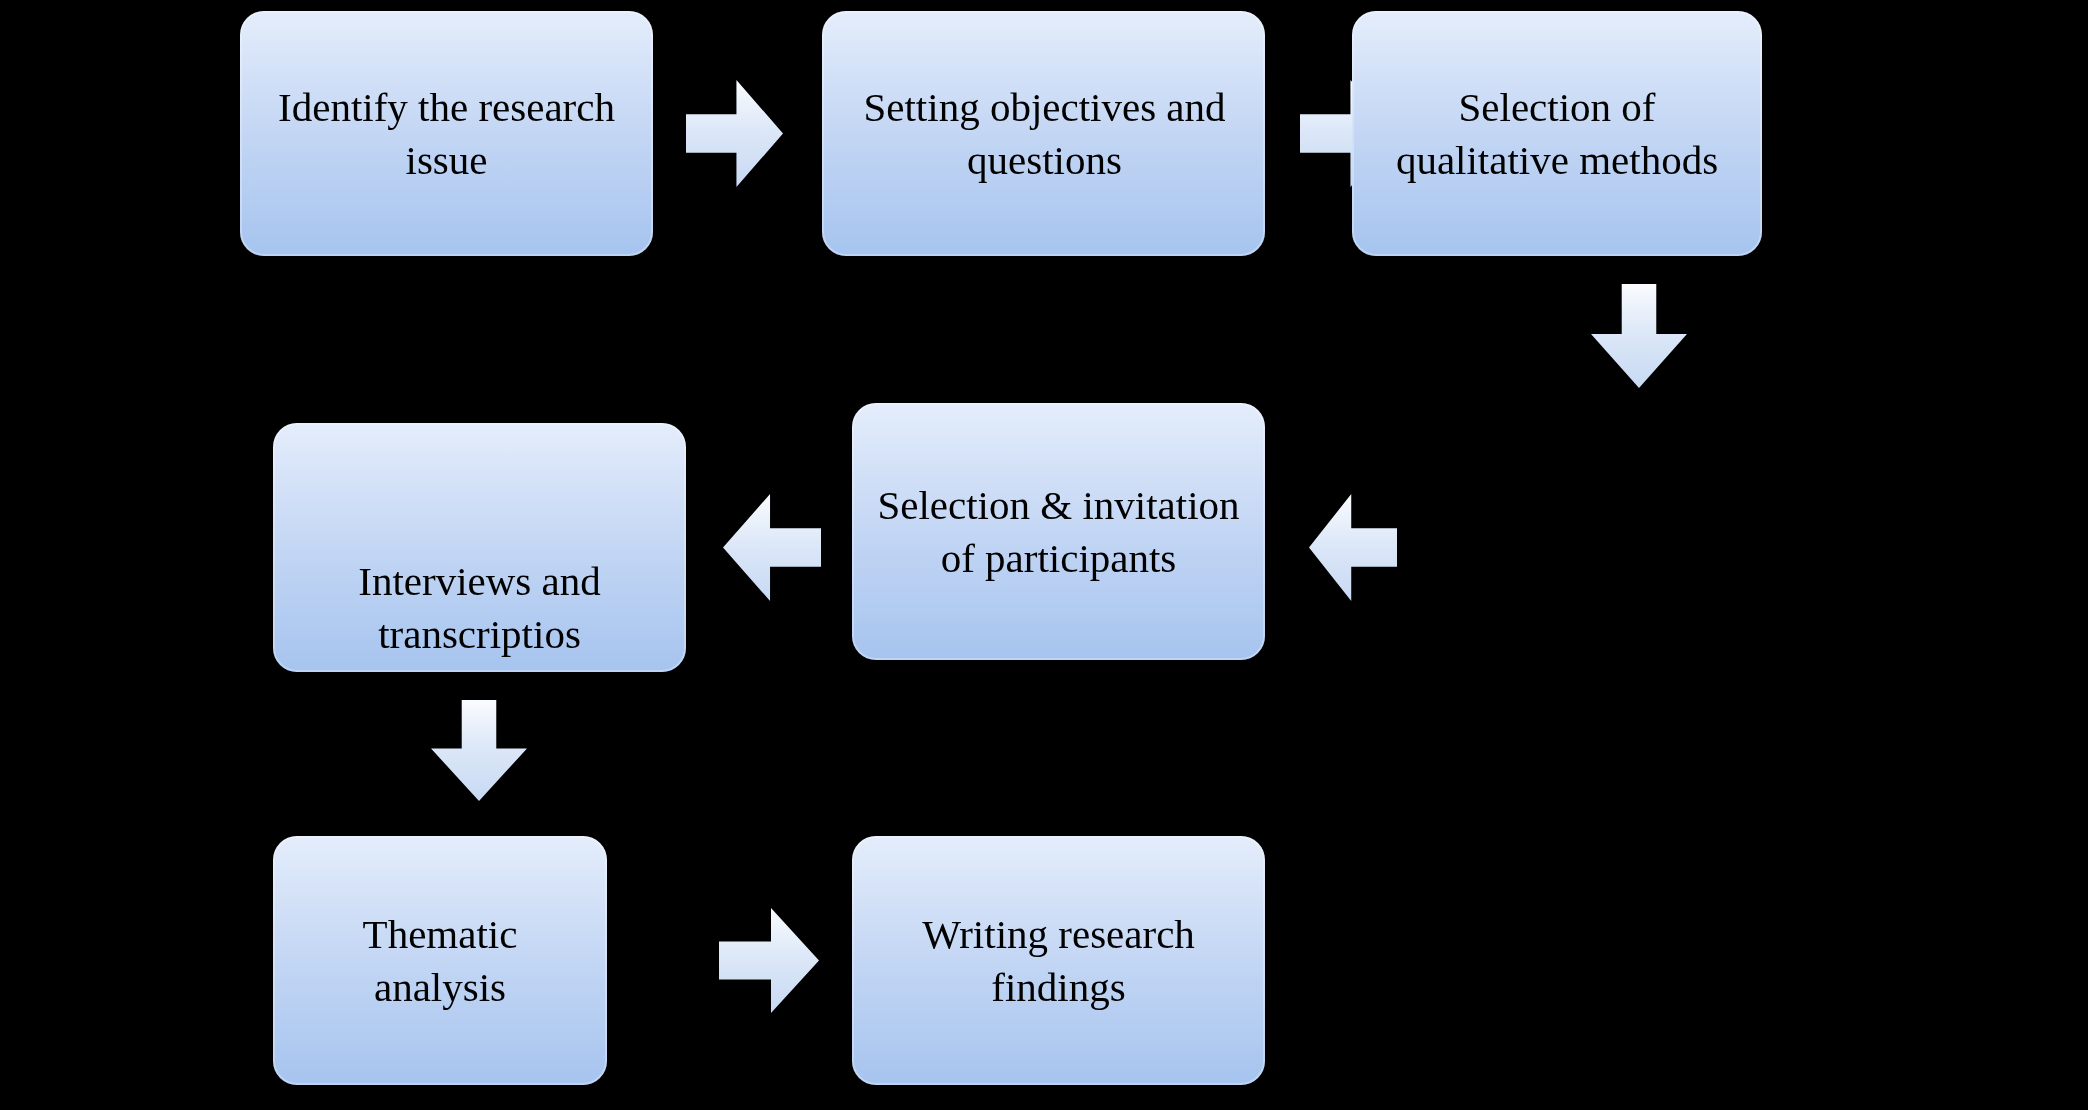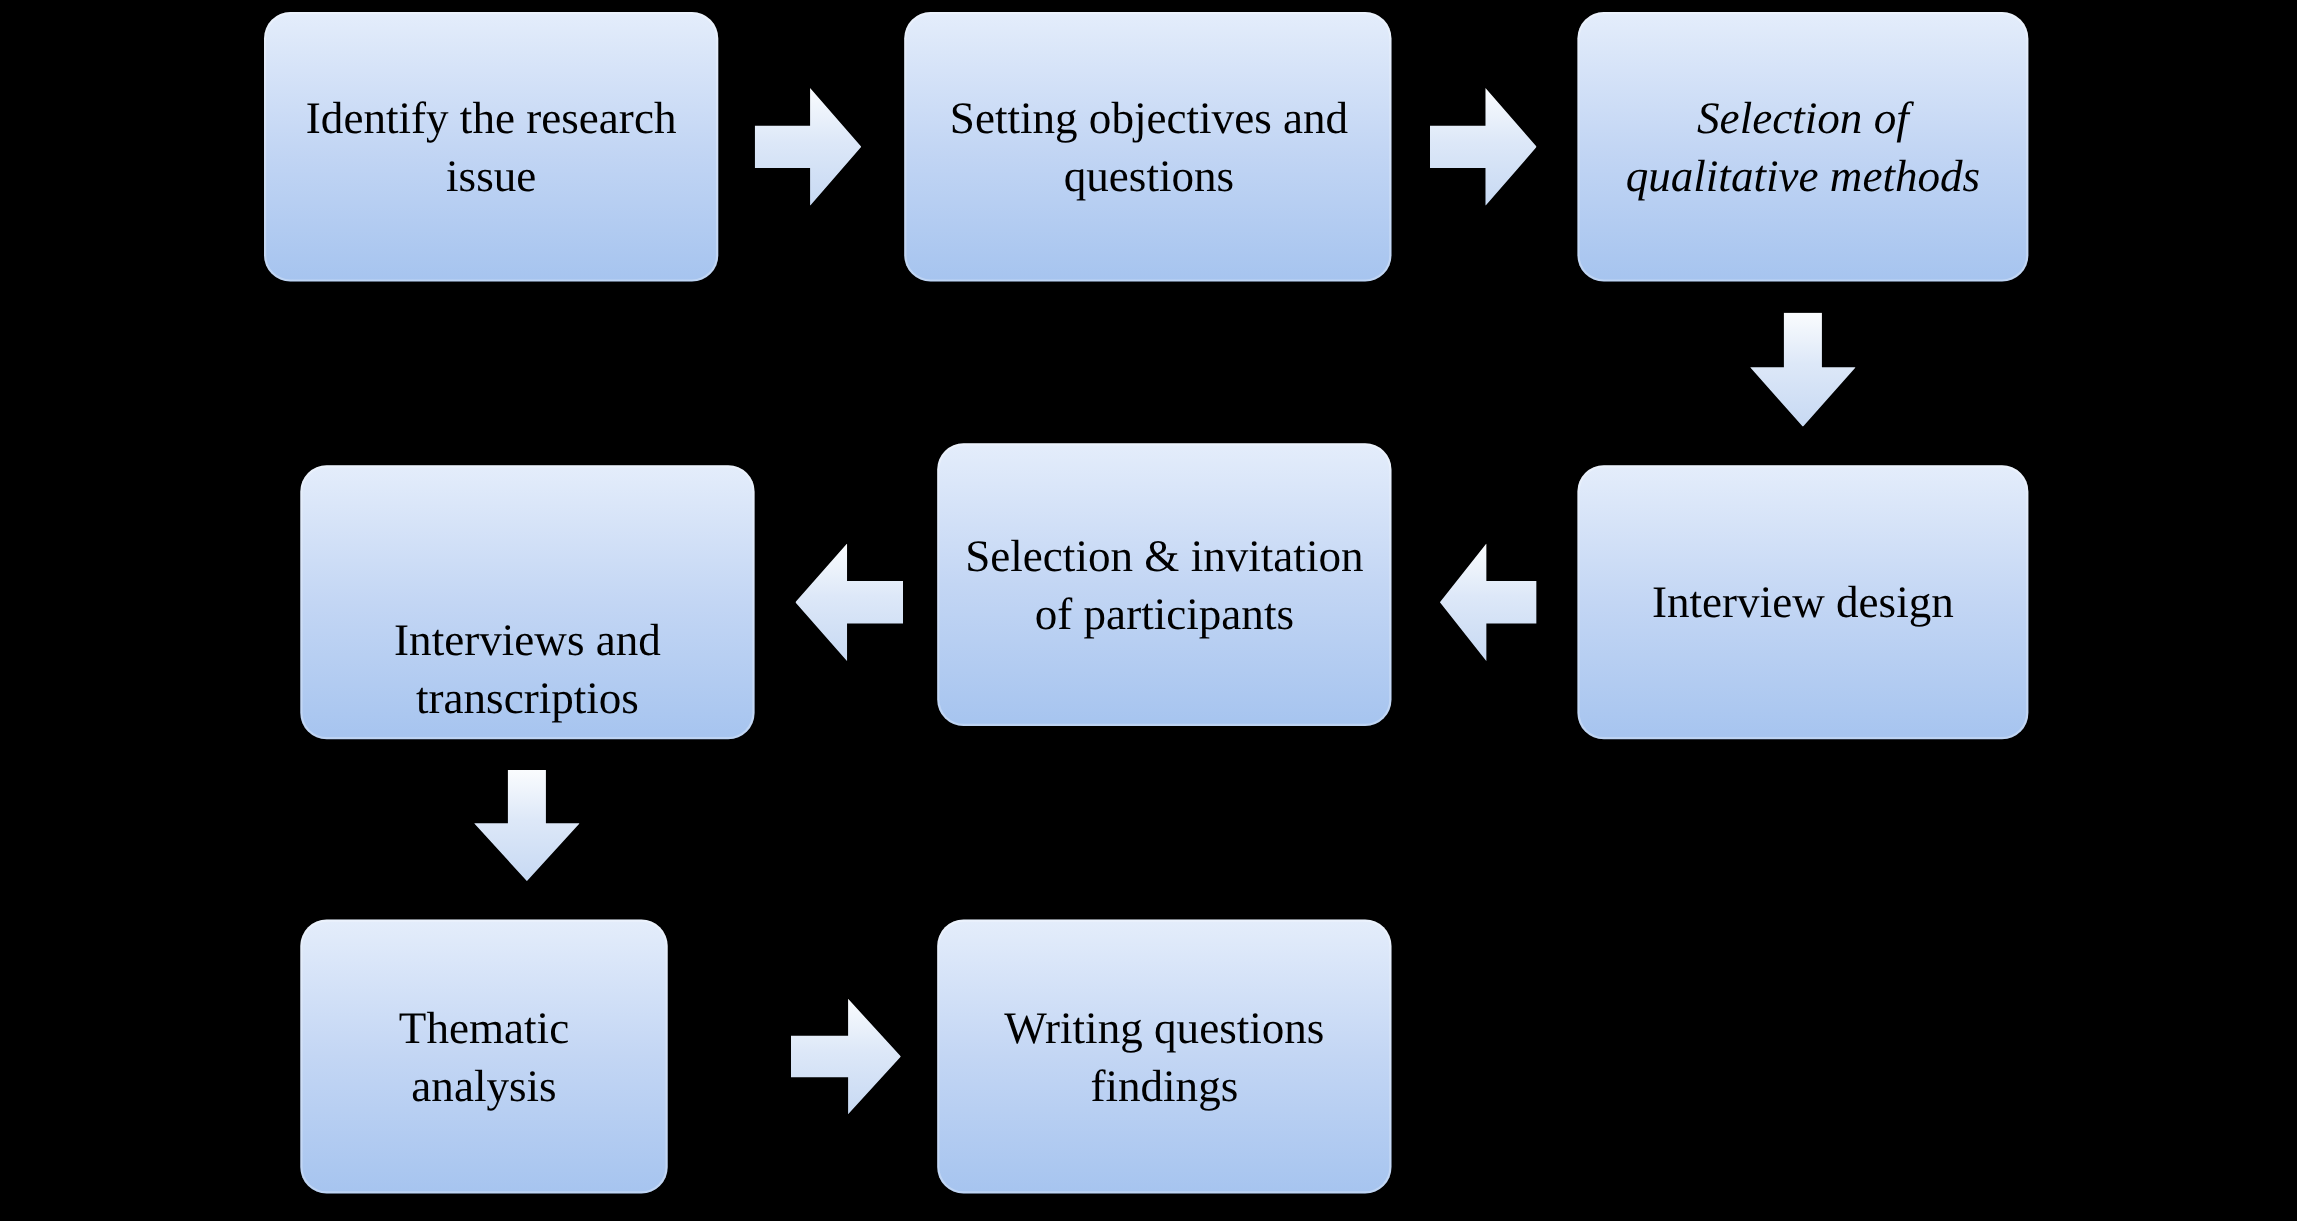--- a/index.html
+++ b/index.html
@@ -50,29 +50,26 @@
   </div>
 
   <div class="arrow arrow-right" style="left:686px; top:80px; width:97px; height:107px;"></div>
 
   <div class="node" style="left:822px; top:11px; width:443px; height:245px;padding-left:22px;">
     <span class="node-label">Setting objectives and questions</span>
   </div>
 
   <div class="arrow arrow-right" style="left:1300px; top:80px; width:97px; height:107px;"></div>
 
-  <div class="node" style="left:1434px; top:11px; width:410px; height:245px;font-style:italic;">
+  <div class="node" style="left:1352px; top:11px; width:410px; height:245px;">
     <span class="node-label">Selection of qualitative methods</span>
   </div>
 
   <div class="arrow arrow-down" style="left:1591px; top:284px; width:96px; height:104px;"></div>
 
-  <div class="node" style="left:1434px; top:423px; width:410px; height:249px;">
-    <span class="node-label">Interview design</span>
-  </div>
 
   <div class="arrow arrow-left" style="left:1309px; top:494px; width:88px; height:107px;"></div>
 
   <div class="node" style="left:852px; top:403px; width:413px; height:257px;">
     <span class="node-label">Selection &amp; invitation of participants</span>
   </div>
 
   <div class="arrow arrow-left" style="left:723px; top:494px; width:98px; height:107px;"></div>
 
   <div class="node" style="left:273px; top:423px; width:413px; height:249px;align-items:flex-end;">
@@ -81,16 +78,16 @@
 
   <div class="arrow arrow-down" style="left:431px; top:700px; width:96px; height:101px;"></div>
 
   <div class="node" style="left:273px; top:836px; width:334px; height:249px;">
     <span class="node-label">Thematic analysis</span>
   </div>
 
   <div class="arrow arrow-right" style="left:719px; top:908px; width:100px; height:105px;"></div>
 
   <div class="node" style="left:852px; top:836px; width:413px; height:249px;">
-    <span class="node-label">Writing questions findings</span>
+    <span class="node-label">Writing research findings</span>
   </div>
 
 </div>
 
 </body></html>

